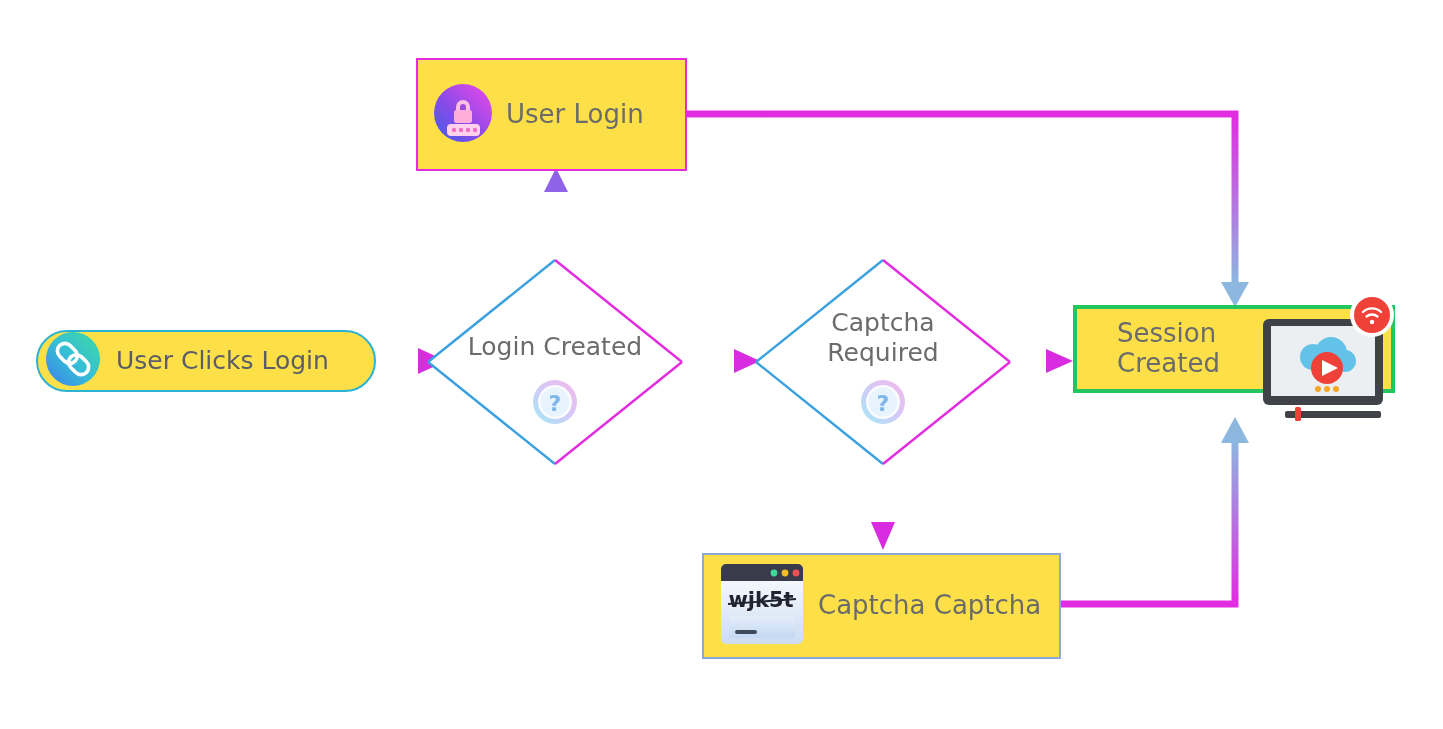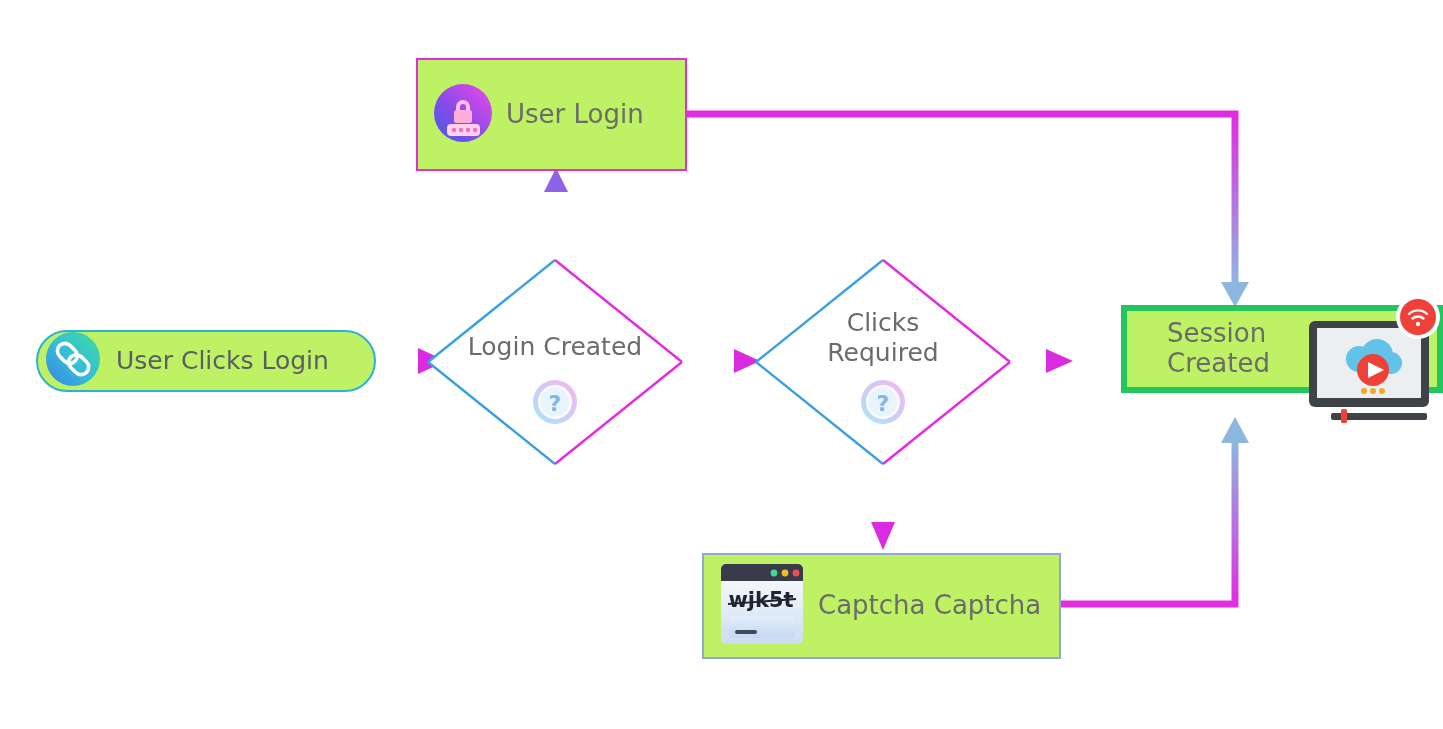--- a/index.html
+++ b/index.html
@@ -21,21 +21,21 @@
     position: absolute;
     left: 0;
     top: 0;
     width: 1443px;
     height: 729px;
     pointer-events: none;
   }
   .node {
     position: absolute;
     box-sizing: border-box;
-    background: #bef264;
+    background: #fde047;
   }
   .node-label {
     color: #6b6b6b;
     font-weight: 400;
     white-space: pre-line;
     line-height: 1.15;
   }
 
   
   #node-start {
@@ -66,25 +66,25 @@
     align-items: center;
     padding-left: 14px;
   }
   #node-login .node-label {
     font-size: 26px;
     margin-left: 12px;
   }
 
   
   #node-session {
-    left: 1121px;
+    left: 1073px;
     top: 305px;
     width: 322px;
     height: 88px;
-    border: 6px solid #22c55e;
+    border: 4px solid #22c55e;
     display: flex;
     align-items: center;
     padding-left: 40px;
   }
   #node-session .node-label {
     font-size: 26px;
     text-align: left;
   }
   #node-session .icon-slot {
     position: absolute;
@@ -290,21 +290,21 @@
   </div>
 
   <div class="diamond" id="node-captcha-required">
     <svg class="d-svg" width="262" height="212" viewBox="0 0 262 212">
       <polygon points="131,4 258,106 131,208 4,106" fill="#ffffff" stroke="none"></polygon>
       <line x1="4" y1="106" x2="131" y2="4" stroke="#3aa0e0" stroke-width="2.4"></line>
       <line x1="4" y1="106" x2="131" y2="208" stroke="#3aa0e0" stroke-width="2.4"></line>
       <line x1="131" y1="4" x2="258" y2="106" stroke="#e22ce0" stroke-width="2.4"></line>
       <line x1="131" y1="208" x2="258" y2="106" stroke="#e22ce0" stroke-width="2.4"></line>
     </svg>
-    <div class="d-text">Clicks
+    <div class="d-text">Captcha
 Required</div>
     <span class="d-icon" style="top:122px">
       <svg width="48" height="48" viewBox="0 0 48 48">
         <defs>
           <linearGradient id="lg-q2" x1="0" y1="1" x2="1" y2="0">
             <stop offset="0%" stop-color="#55d8f0"></stop>
             <stop offset="55%" stop-color="#b49af0"></stop>
             <stop offset="100%" stop-color="#f07ad8"></stop>
           </linearGradient>
         </defs>

